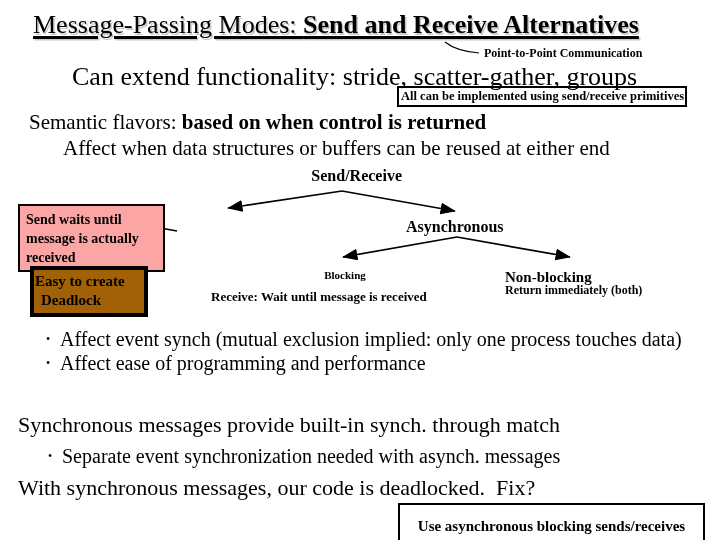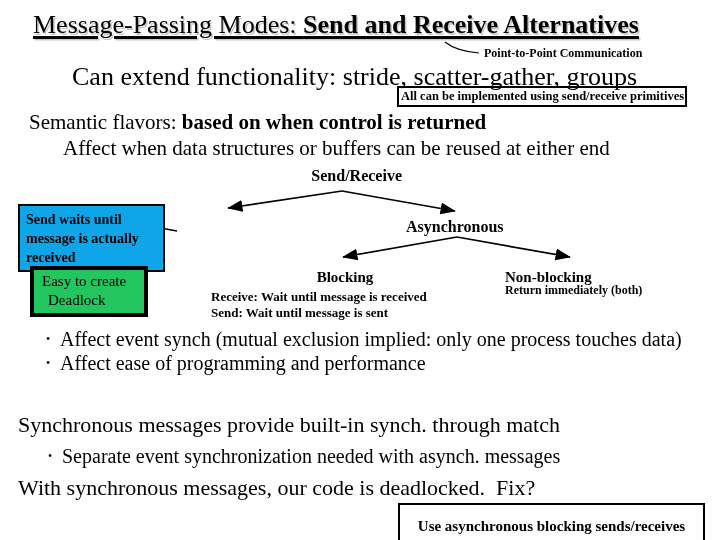--- a/index.html
+++ b/index.html
@@ -22,37 +22,37 @@
     left:397px;top:86px;width:290px;box-sizing:border-box;
     border:2px solid #000;font-size:12.5px;font-weight:bold;text-align:center;
     padding:1px 2px;white-space:nowrap;
   }
   .semantic{left:29px;top:110px;font-size:21px;}
   .affect{left:63px;top:136px;font-size:21px;}
 
   .lbl-root{left:282px;top:167px;width:120px;text-align:right;font-size:16px;font-weight:bold;}
   .lbl-sync{left:175px;top:218px;font-size:16px;font-weight:bold;}
   .lbl-async{left:406px;top:218px;font-size:16px;font-weight:bold;}
-  .lbl-blocking{left:300px;top:269px;width:90px;text-align:center;font-size:15px;font-weight:bold;}
+  .lbl-blocking{left:300px;top:269px;width:90px;text-align:center;font-size:11px;font-weight:bold;}
   .blocking-recv{left:211px;top:289px;font-size:13px;font-weight:bold;}
   .blocking-send{left:211px;top:305px;font-size:13px;font-weight:bold;}
   .lbl-nonblocking{left:505px;top:269px;font-size:15px;font-weight:bold;}
   .nonblocking-note{left:505px;top:283px;font-size:12px;font-weight:bold;}
 
   .sync-note-box{
     left:18px;top:204px;width:147px;height:68px;box-sizing:border-box;
-    border:2px solid #000;background:#0ea5e9;
+    border:2px solid #000;background:#fca5a5;
     font-size:14px;font-weight:bold;line-height:19px;
     padding:4px 2px 0 6px;white-space:normal;
   }
   .deadlock-box{
     left:30px;top:266px;width:118px;box-sizing:border-box;z-index:3;
-    border:4px solid #000;background:#22c55e;
-    font-size:15px;font-weight:normal;line-height:19px;
-    padding:2px 2px 3px 8px;white-space:normal;
+    border:4px solid #000;background:#a16207;
+    font-size:15px;font-weight:bold;line-height:19px;
+    padding:2px 2px 3px 1px;white-space:normal;
   }
   .deadlock-box .line2{padding-left:6px;}
 
   .bullets{white-space:normal;}
   .bullets-effects{left:46px;top:327px;width:660px;}
   .bullets-async{left:48px;top:444px;width:640px;}
   .bullet-item{display:flex;align-items:flex-start;}
   .bullet-glyph{flex:0 0 14px;font-size:12px;line-height:24px;}
   .bullet-text{font-size:20px;line-height:24px;}
   .bullets-async .bullet-text{font-size:20px;text-align:center;}
@@ -94,21 +94,20 @@
     <line x1="342" y1="191" x2="228" y2="208" stroke="#000" stroke-width="1.7" marker-end="url(#arrow)"></line>
     <line x1="342" y1="191" x2="455" y2="211" stroke="#000" stroke-width="1.7" marker-end="url(#arrow)"></line>
     <line x1="457" y1="237" x2="343" y2="257" stroke="#000" stroke-width="1.7" marker-end="url(#arrow)"></line>
     <line x1="457" y1="237" x2="570" y2="257" stroke="#000" stroke-width="1.7" marker-end="url(#arrow)"></line>
   </svg>
 
   <div class="abs lbl-root">Send/Receive</div>
   <div class="abs lbl-async">Asynchronous</div>
   <div class="abs lbl-blocking">Blocking</div>
   <div class="abs blocking-recv">Receive: Wait until message is received</div>
-  <div class="abs blocking-send">Send: Wait until message is sent</div>
   <div class="abs lbl-nonblocking">Non-blocking</div>
   <div class="abs nonblocking-note">Return immediately (both)</div>
 
   <div class="abs sync-note-box">Send waits until message is actually received</div>
   <div class="abs deadlock-box">
     <div class="line1">Easy to create</div>
     <div class="line2">Deadlock</div>
   </div>
 
   <div class="abs bullets bullets-effects">

